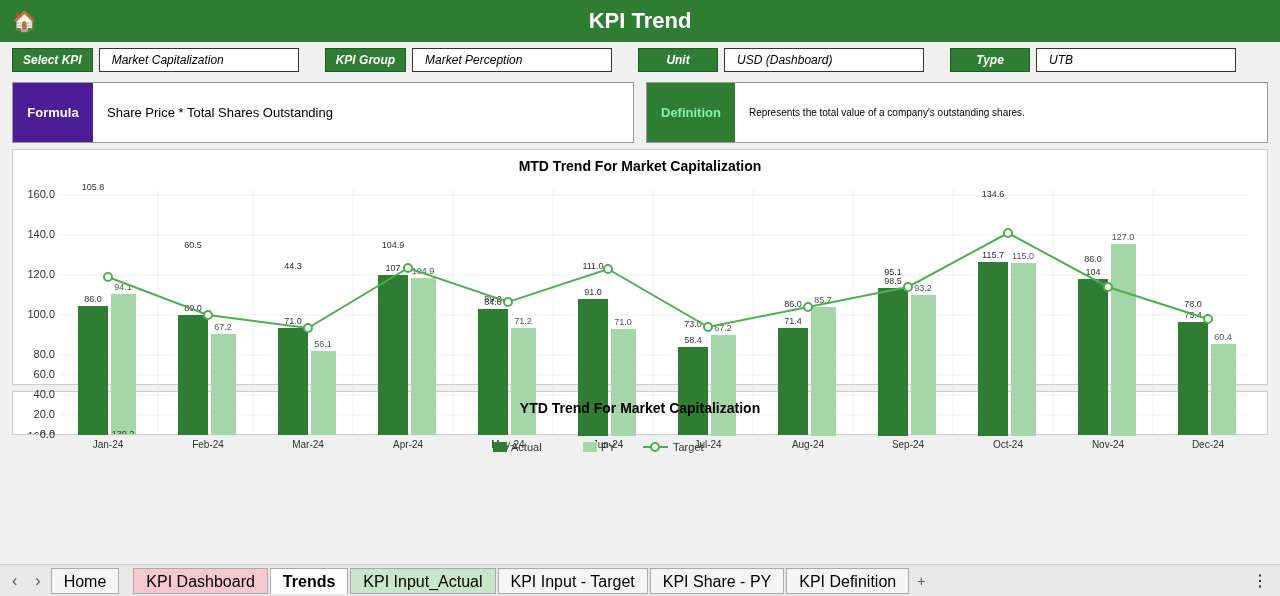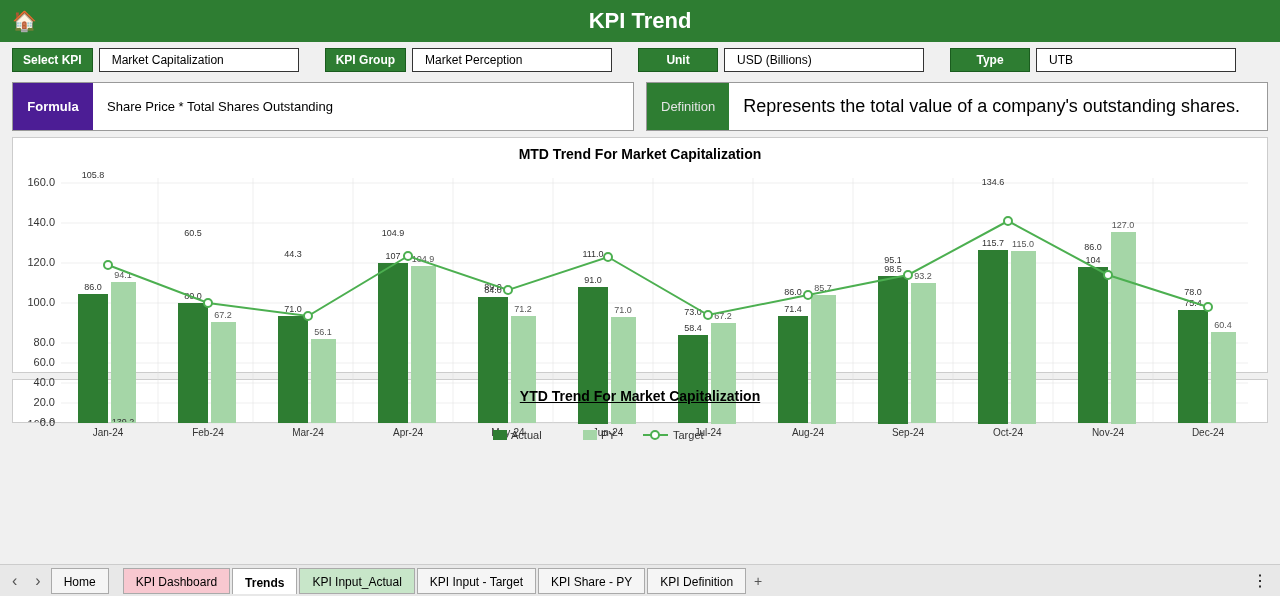--- a/index.html
+++ b/index.html
@@ -24,20 +24,21 @@
       font-size: 20px;
     }
 
     
     .kpi-row {
       display: flex;
       align-items: center;
       padding: 6px 12px;
       gap: 6px;
       background: #f0f0f0;
+      font-style: italic;
     }
     .kpi-label {
       background: #2e7d32;
       color: white;
       padding: 4px 10px;
       font-size: 12px;
       font-weight: bold;
       border: 1px solid #1a5c1e;
       min-width: 80px;
       text-align: center;
@@ -71,32 +72,32 @@
     .formula-text {
       padding: 8px 14px;
       font-size: 13px;
       background: white;
       flex: 1;
       display: flex;
       align-items: center;
     }
     .def-label {
       background: #2e7d32;
-      color: #e5e5e5;
-      padding: 16px 14px;
+      color: #86efac;
+      padding: 22px 14px;
       font-size: 13px;
-      font-weight: normal;
+      font-weight: bold;
       min-width: 80px;
       display: flex;
       align-items: center;
       justify-content: center;
     }
     .def-text {
       padding: 8px 14px;
-      font-size: 18px;
+      font-size: 10px;
       background: white;
       flex: 1;
       display: flex;
       align-items: center;
     }
 
     
     .chart-container {
       background: white;
       margin: 6px 12px;
@@ -125,27 +126,27 @@
       gap: 2px;
     }
     .tab-nav {
       padding: 4px 8px;
       font-size: 16px;
       cursor: pointer;
       color: #555;
     }
     .tab {
       padding: 4px 12px;
-      font-size: 12px;
+      font-size: 16px;
       cursor: pointer;
       border: 1px solid #aaa;
       background: #f5f5f5;
       height: 26px;
       display: flex;
-      align-items: flex-end;
+      align-items: flex-start;
     }
     .tab.active {
       background: white;
       border-bottom: none;
       font-weight: bold;
     }
     .tab.pink { background: #f8c8d0; margin-left: 12px; }
     .tab.green-kpi { background: #c8e6c9; }
     .tab-more {
       margin-left: auto;
@@ -168,21 +169,21 @@
   <span class="kpi-label">Select KPI</span>
   <span class="kpi-value">Market Capitalization</span>
 
   <div class="kpi-group">
     <span class="kpi-label">KPI Group</span>
     <span class="kpi-value">Market Perception</span>
   </div>
 
   <div class="kpi-group">
     <span class="kpi-label">Unit</span>
-    <span class="kpi-value">USD (Billions)</span>
+    <span class="kpi-value">USD (Dashboard)</span>
   </div>
 
   <div class="kpi-group">
     <span class="kpi-label">Type</span>
     <span class="kpi-value">UTB</span>
   </div>
 </div>
 
 <div style="display:flex; margin: 4px 12px; gap:0;">
   <div class="formula-row" style="flex:1; margin:0; border:1px solid #999;">
@@ -342,21 +343,21 @@
     <rect x="470" y="262" width="14" height="10" fill="#2e7d32"></rect>
     <text x="488" y="271" font-size="11" fill="#333">Actual</text>
     <rect x="560" y="262" width="14" height="10" fill="#a5d6a7"></rect>
     <text x="578" y="271" font-size="11" fill="#333">PY</text>
     <line x1="620" y1="267" x2="645" y2="267" stroke="#4caf50" stroke-width="2"></line>
     <circle cx="632" cy="267" r="4" fill="white" stroke="#4caf50" stroke-width="2"></circle>
     <text x="650" y="271" font-size="11" fill="#333">Target</text>
   </svg>
 </div>
 
-<div class="chart-container" style="height:44px; overflow:hidden;text-decoration:underline;">
+<div class="chart-container" style="height:44px; overflow:hidden;">
   <div class="chart-title">YTD Trend For Market Capitalization</div>
   <svg width="1230" height="40">
     <text x="32" y="18" font-size="11" text-anchor="end" fill="#333">160.0</text>
     <text x="100" y="15" font-size="9" text-anchor="middle" fill="#333">139.2</text>
     <line x1="38" y1="15" x2="1225" y2="15" stroke="#ddd" stroke-width="0.5"></line>
   </svg>
 </div>
 
 <div class="tab-bar">
   <span class="tab-nav">‹</span>

